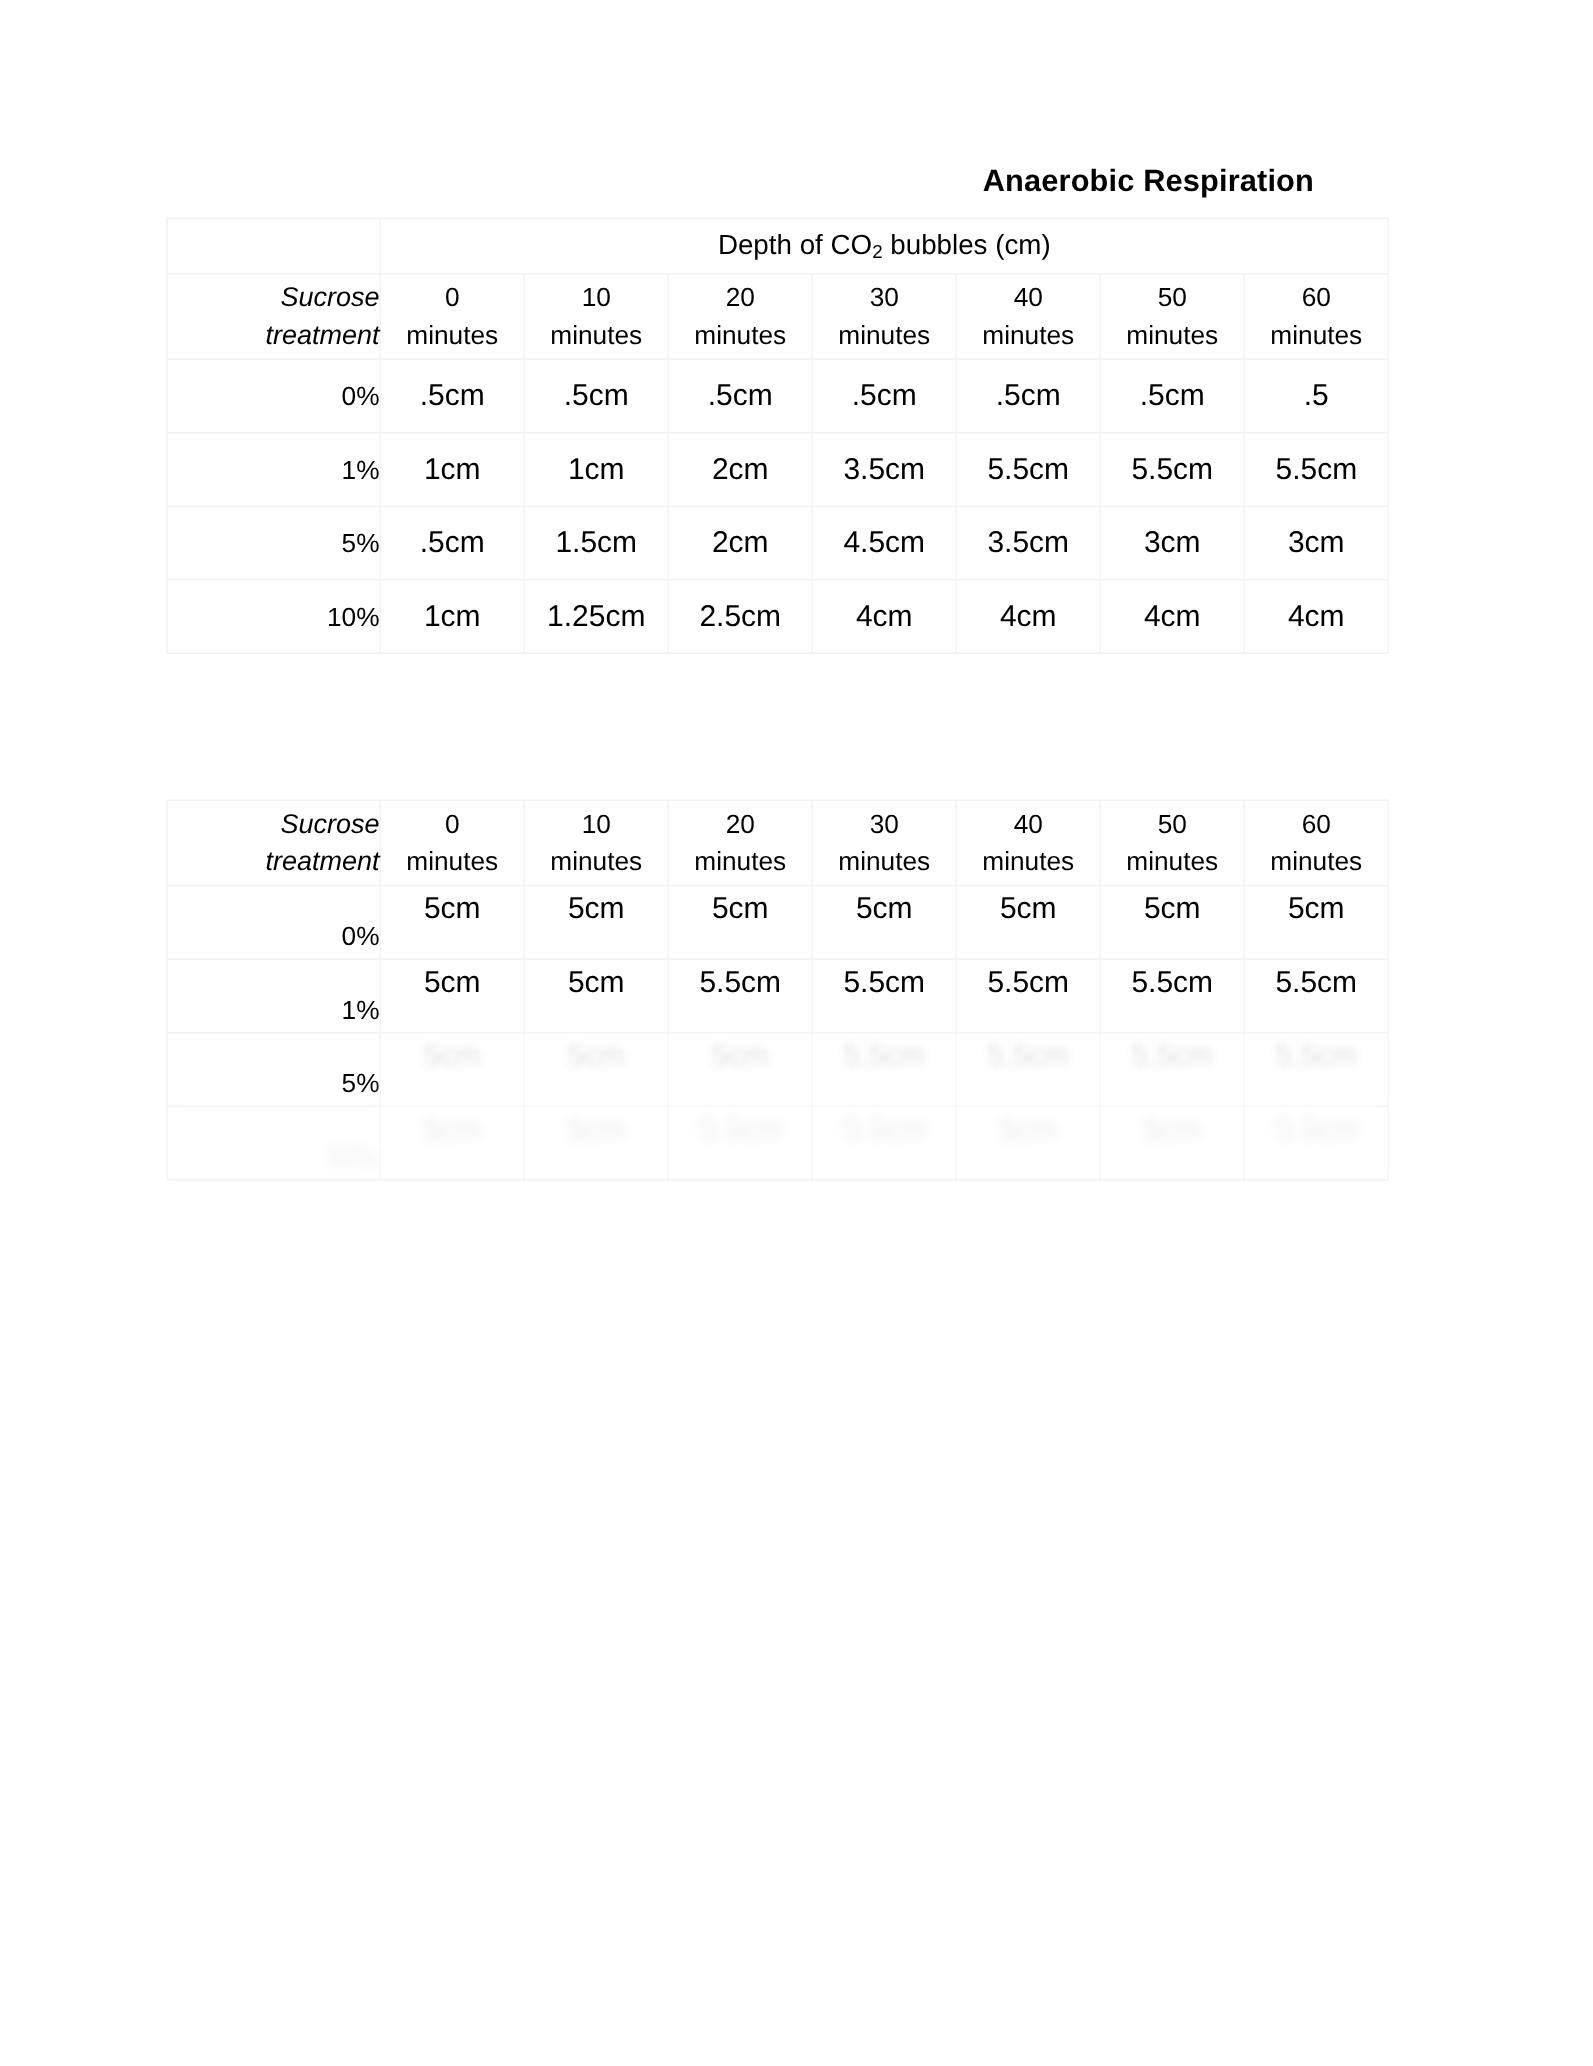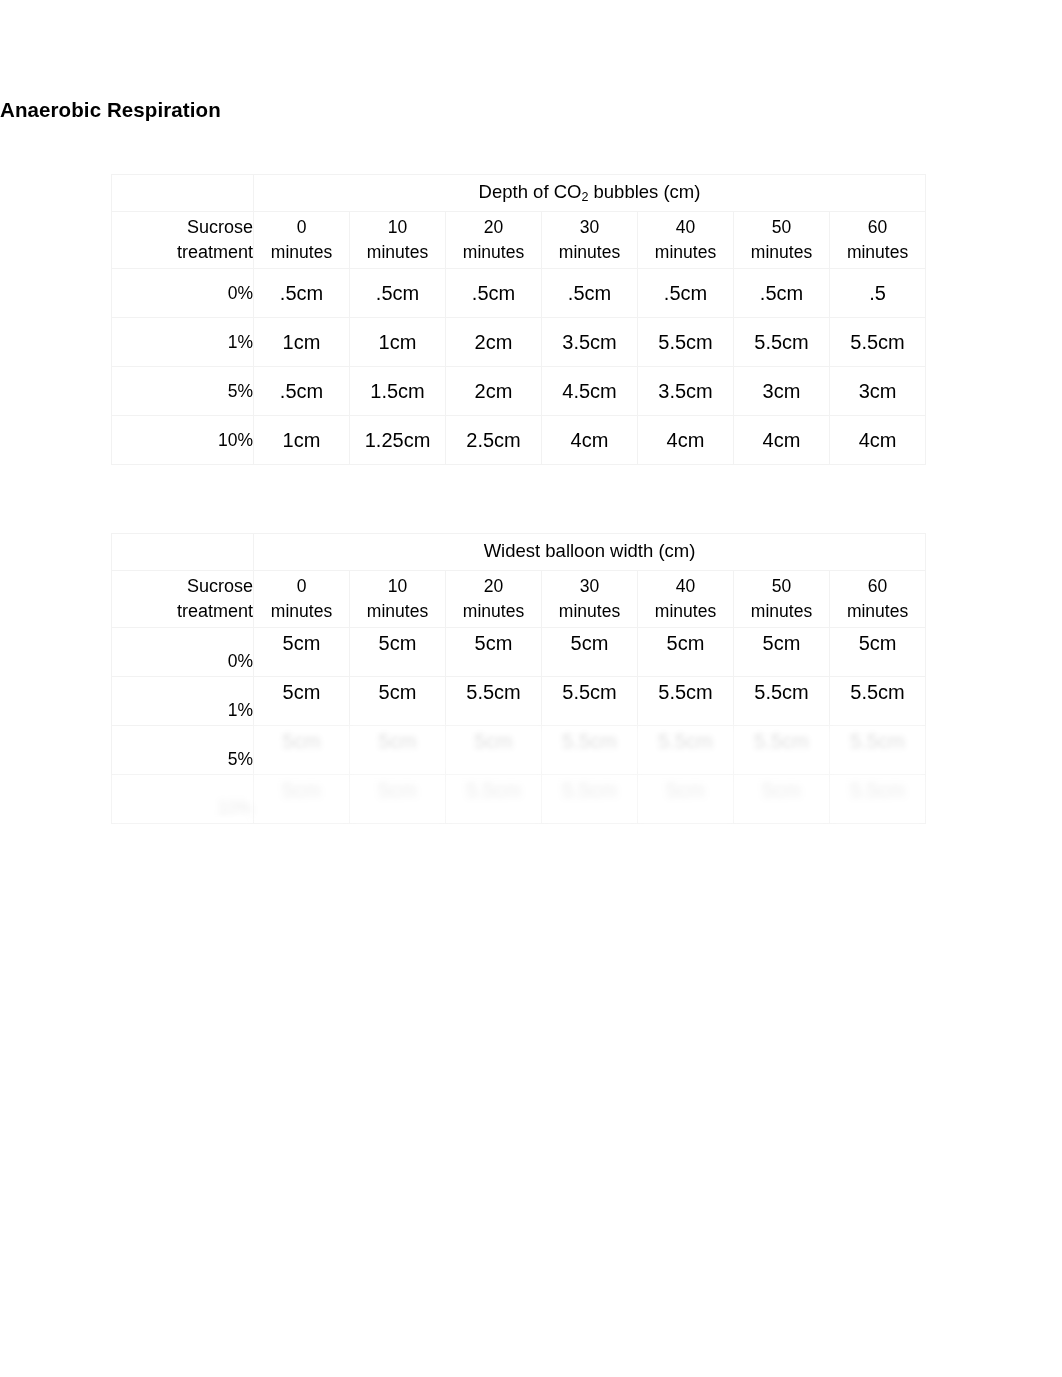--- a/index.html
+++ b/index.html
@@ -18,36 +18,36 @@
 
   .page {
     position: absolute;
     inset: 0;
     background: #ffffff;
   }
 
   
   .doc-title {
     position: absolute;
-    top: 98px;
+    top: 109px;
     left: 0;
     width: 876px;
-    text-align: left;
+    text-align: right;
     font-size: 20.5px;
     font-weight: bold;
     letter-spacing: 0.1px;
   }
 
   
   .table-wrap {
     position: absolute;
     left: 111px;
     width: 814px;
   }
-  #table-1-wrap { top: 145px; margin-top: 29px; }
+  #table-1-wrap { top: 145px; }
   #table-2-wrap { top: 533px; }
 
   table.data-table {
     width: 814px;
     border-collapse: collapse;
     table-layout: fixed;
     font-size: 17.5px;
   }
   table.data-table td,
   table.data-table th {
@@ -77,21 +77,21 @@
   }
   .corner-cell {
     text-align: right;
     padding-right: 22px;
     font-weight: bold;
     font-size: 18px;
     line-height: 25px;
     vertical-align: bottom;
     padding-bottom: 2px;
   }
-  .corner-cell .ln { display: block; }
+  .corner-cell .ln { display: block; font-style: italic; }
   .col-head {
     text-align: center;
     font-size: 17.5px;
     line-height: 25px;
     vertical-align: bottom;
     padding-bottom: 2px;
   }
   .col-head .ln { display: block; }
   .head-row { height: 57px; }
 
@@ -238,24 +238,20 @@
         <col class="c-label">
           <col class="c-data">
           <col class="c-data">
           <col class="c-data">
         <col class="c-data">
           <col class="c-data">
           <col class="c-data">
           <col class="c-data">
       </colgroup>
       <thead>
-        <tr>
-          <td></td>
-          <td class="span-title" colspan="7"><span>Widest balloon width (cm)</span><sub></sub><span></span></td>
-        </tr>
         <tr class="head-row">
           <td class="corner-cell">
             <span class="ln">Sucrose</span>
             <span class="ln">treatment</span>
           </td>
           <td class="col-head">
             <span class="ln">0</span>
             <span class="ln">minutes</span>
           </td>
           <td class="col-head">

